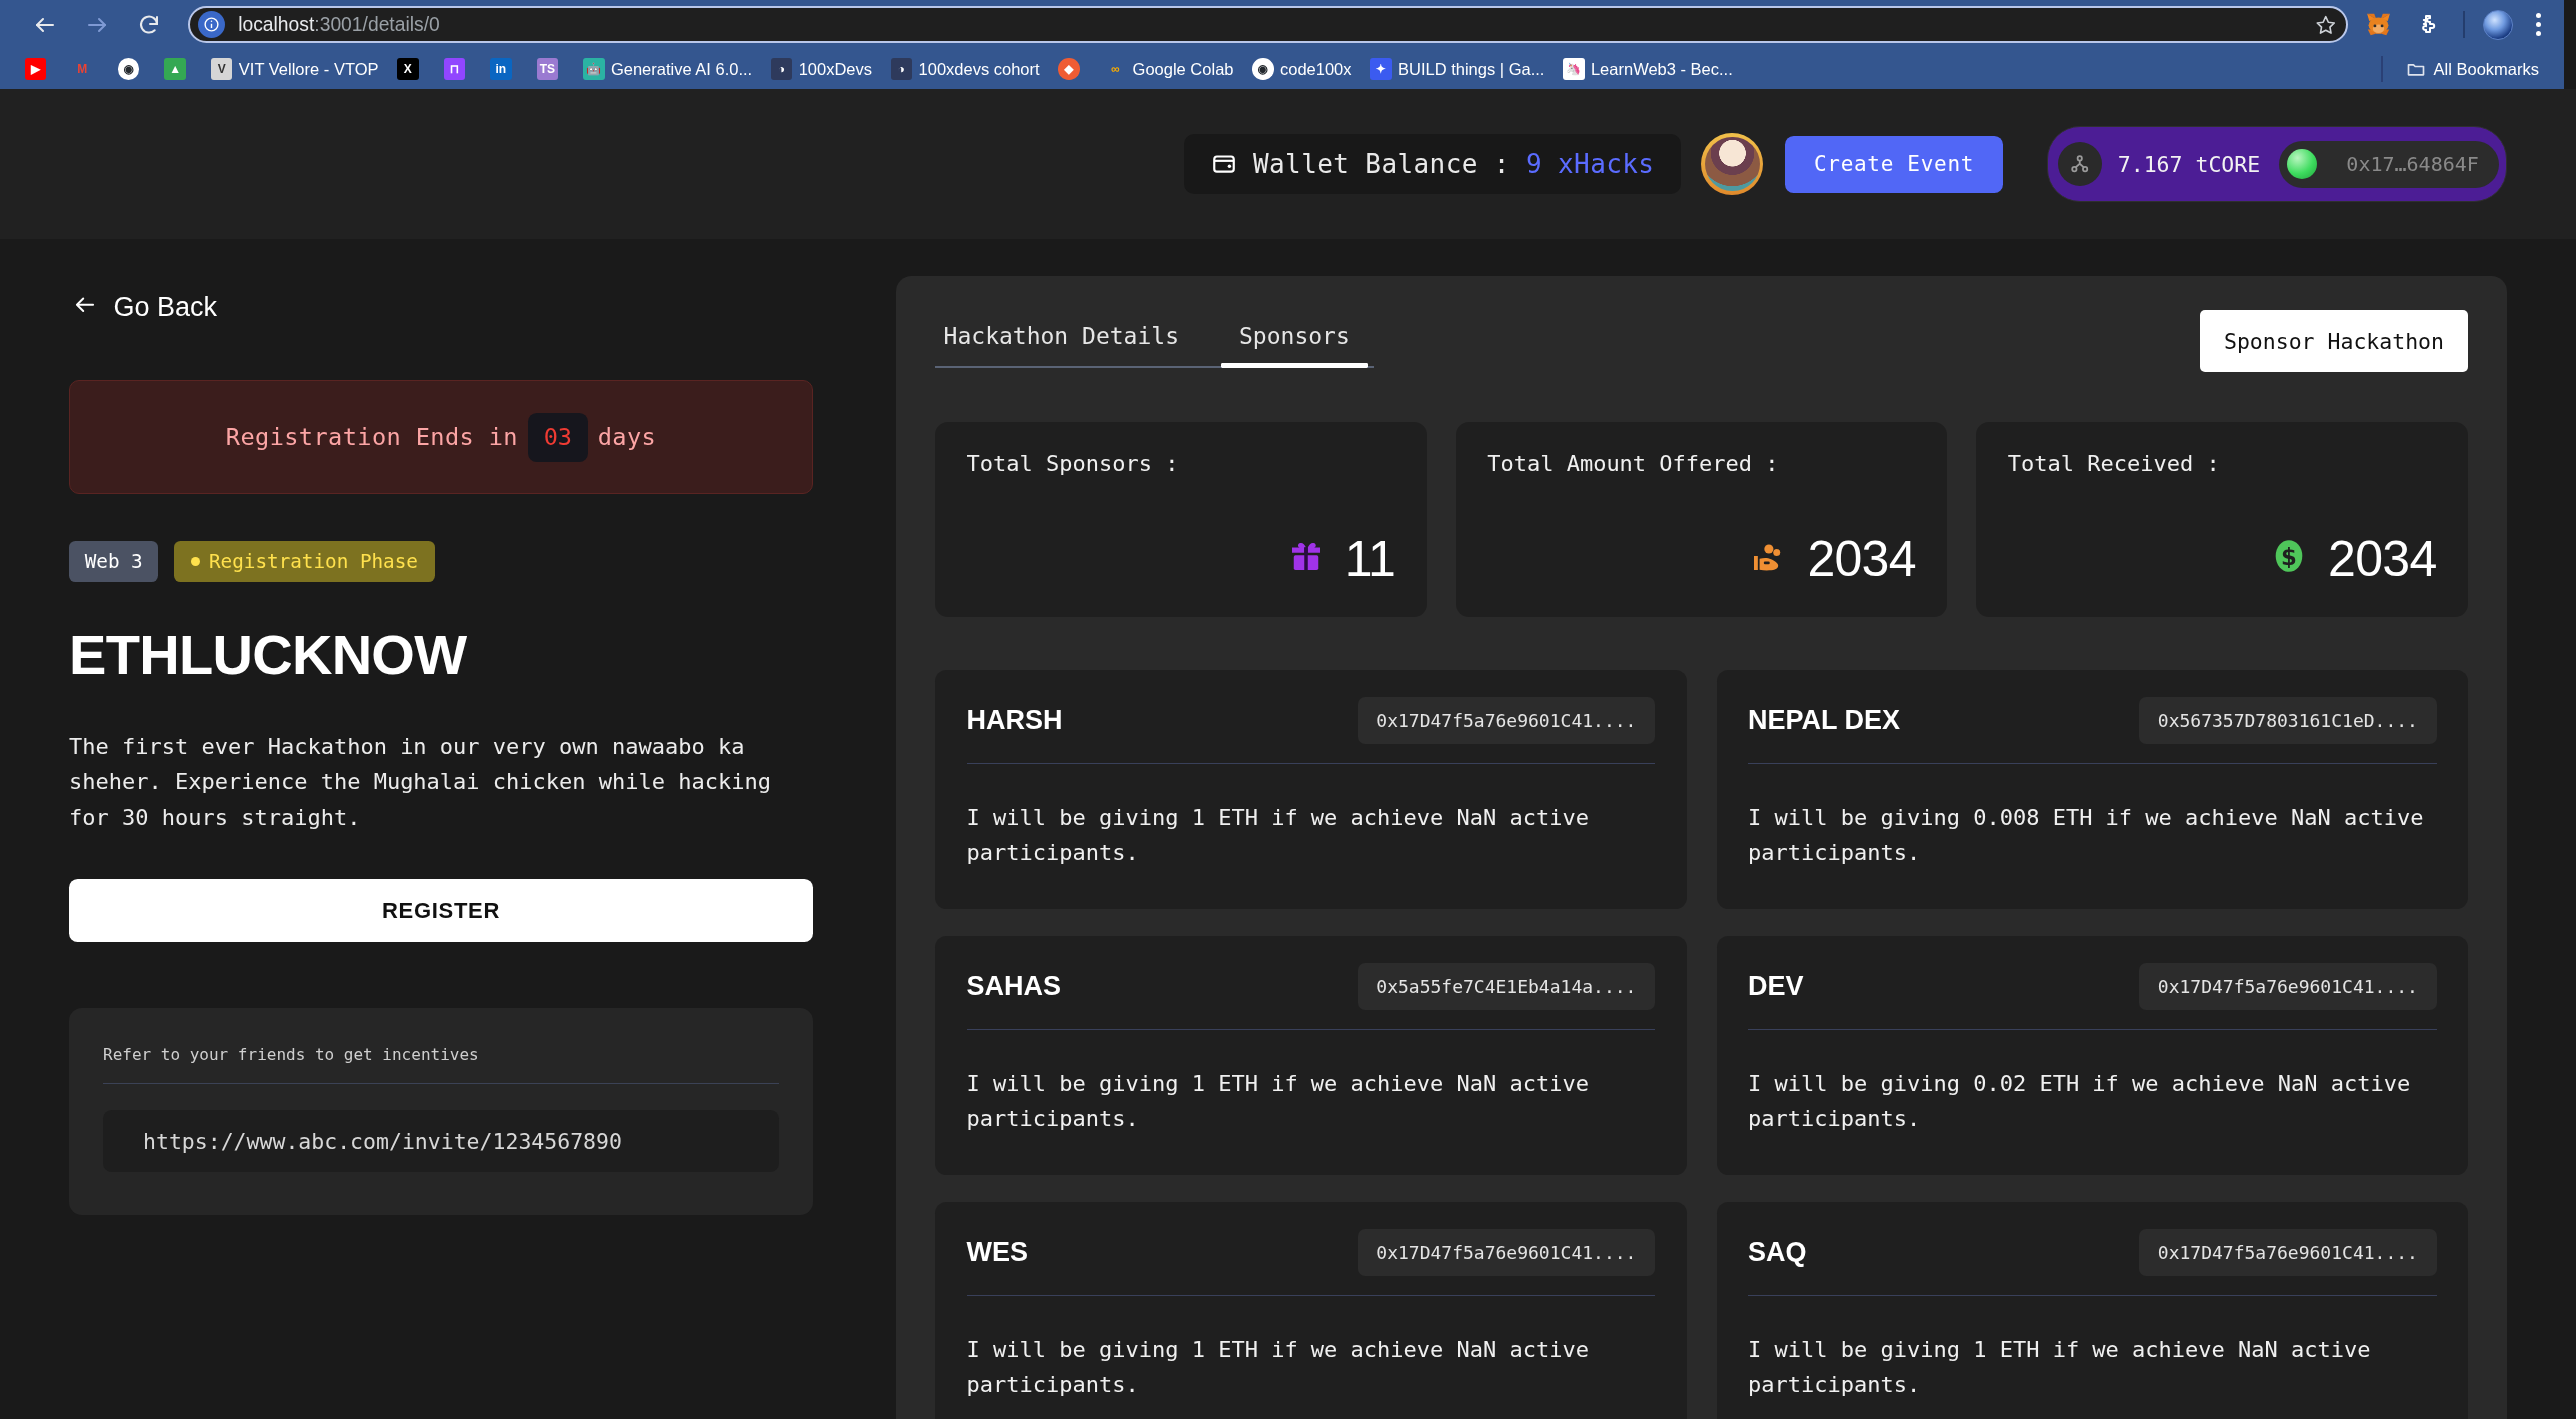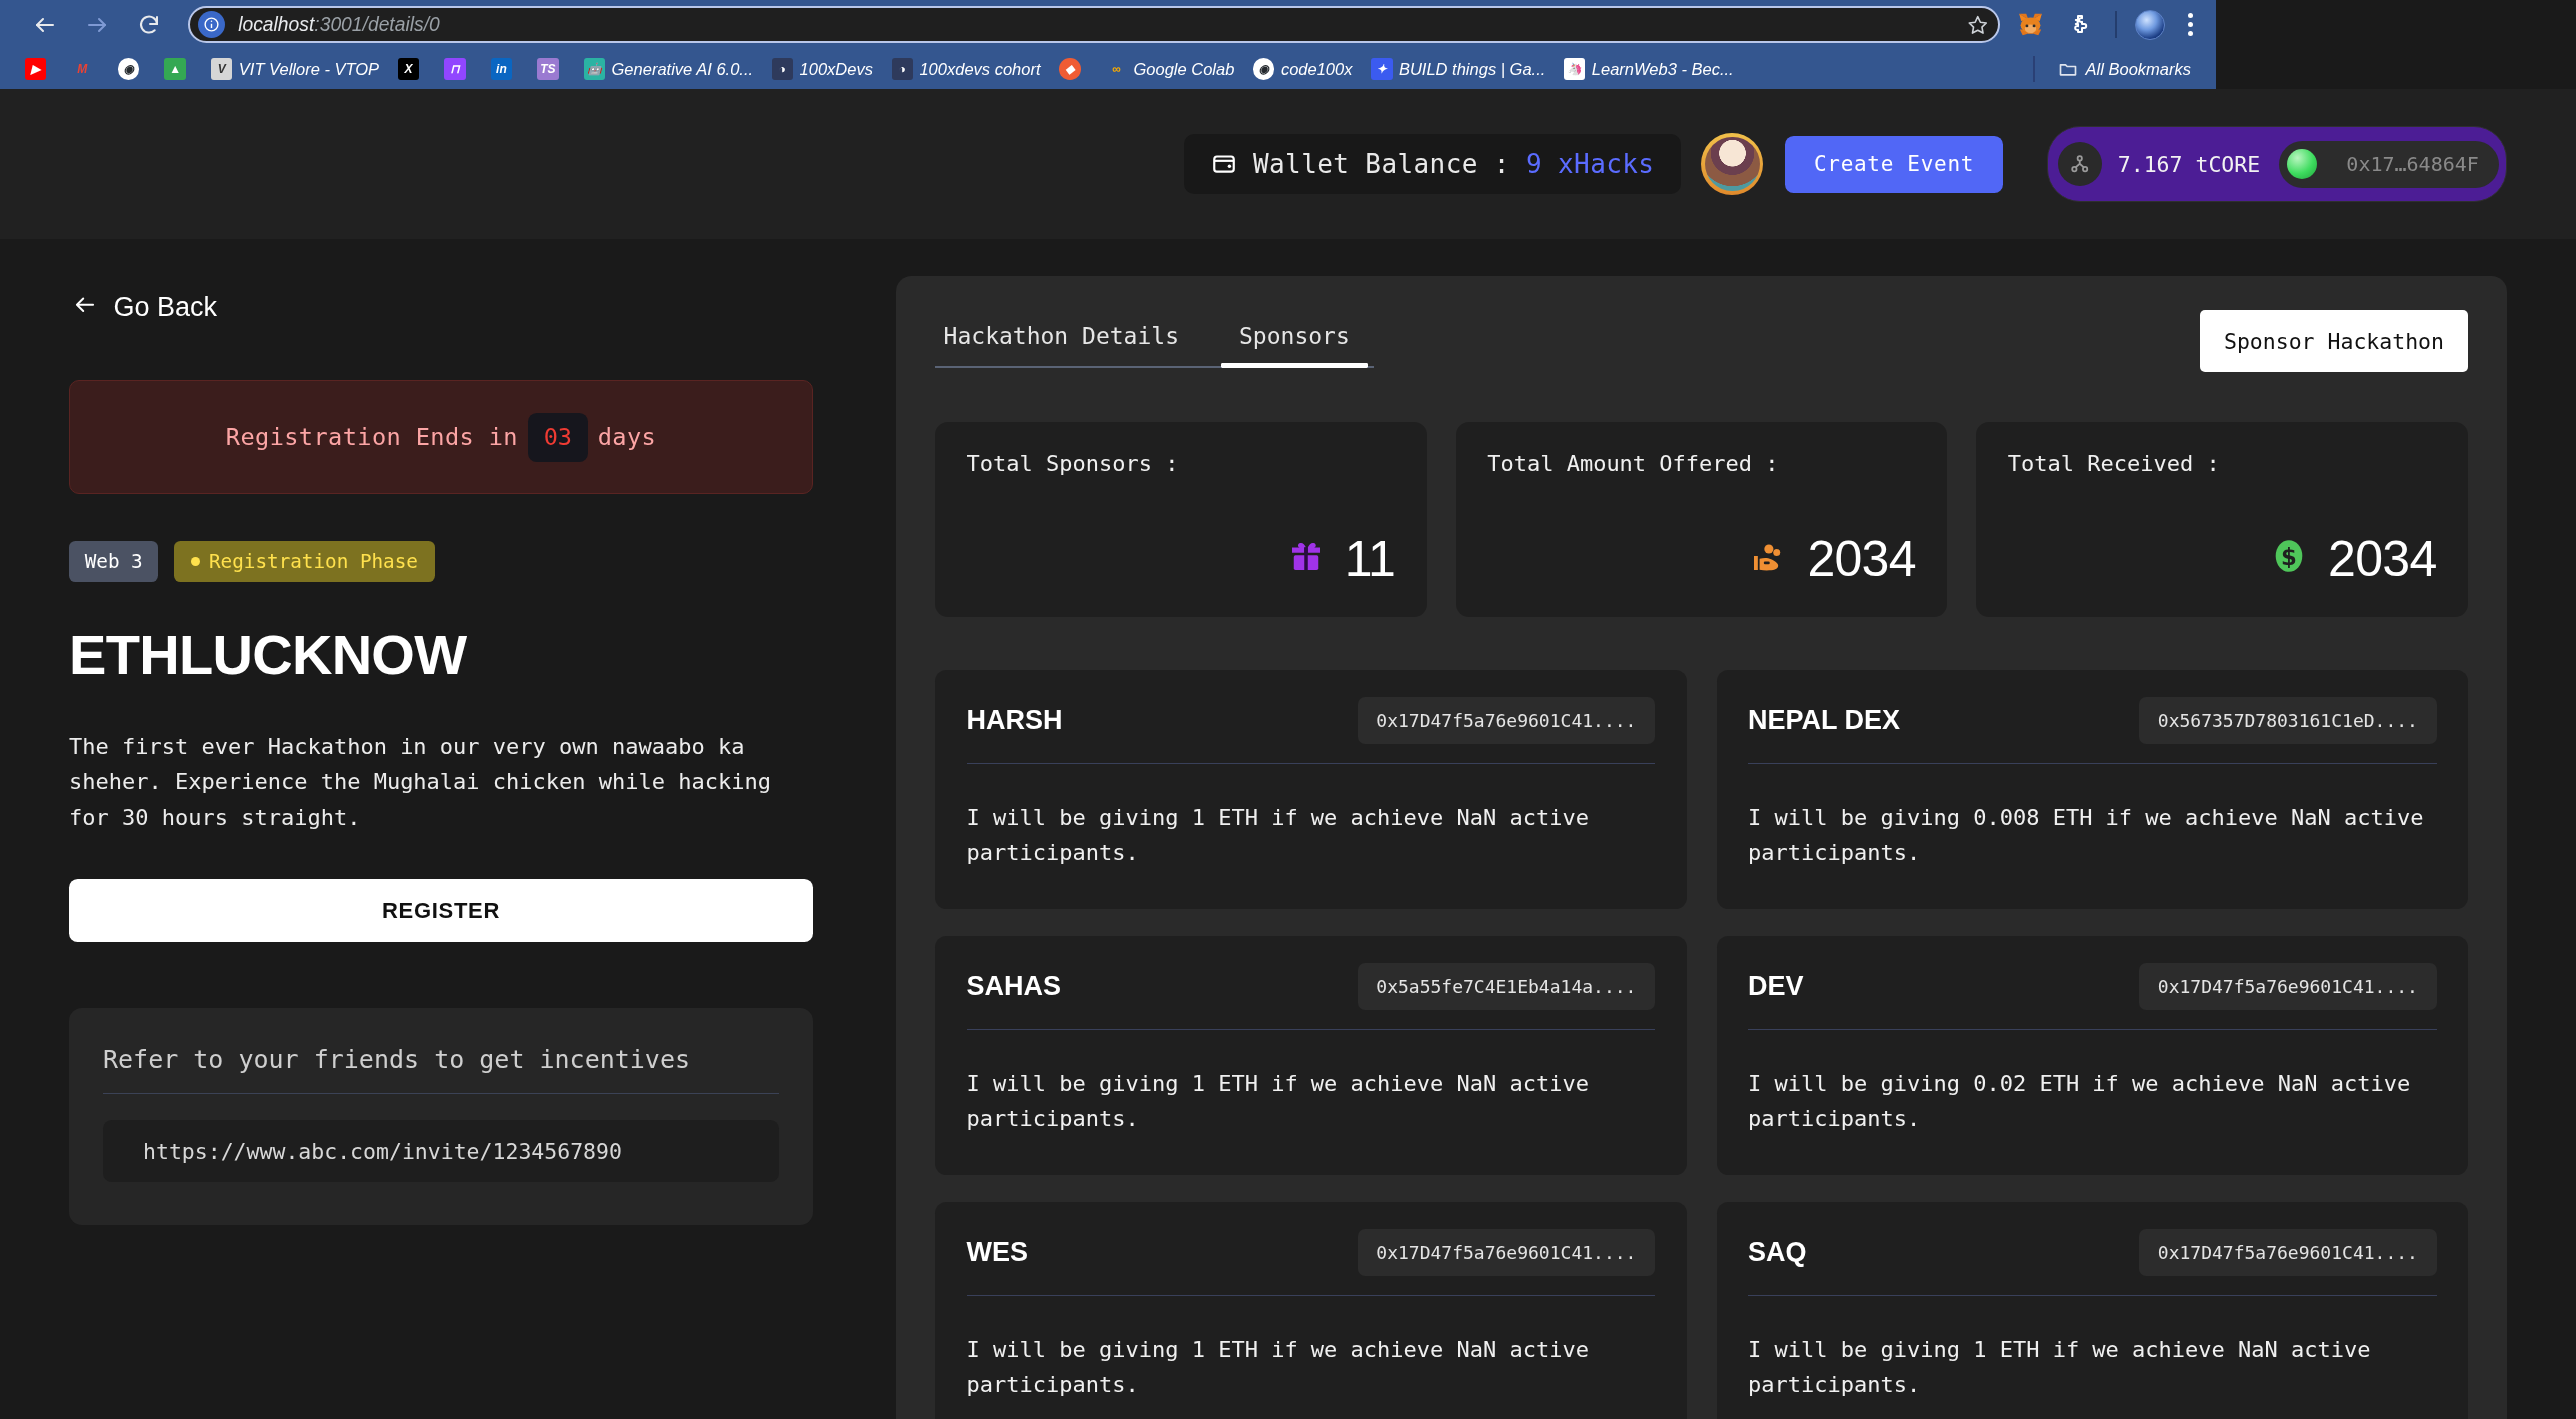--- a/index.html
+++ b/index.html
@@ -4,21 +4,21 @@
 <style>
   * { box-sizing: border-box; margin: 0; padding: 0; }
   html, body { width: 2576px; height: 1420px; overflow: hidden; }
   body {
     background: #1a1a1a;
     font-family: "DejaVu Sans Mono", "Liberation Mono", monospace;
     -webkit-font-smoothing: antialiased;
   }
 
   
-  .browser { width: 2216px; background: #34568f; font-style: italic; }
+  .browser { width: 2564px; background: #34568f; }
   .toolbar { height: 49px; display: flex; align-items: center; padding: 0 18.6px; gap: 0; }
   .navbtn {
     width: 52px; height: 52px; display: flex; align-items: center; justify-content: center;
     color: #e8eaed; flex: 0 0 auto;
   }
   .navbtn svg { display:block; }
   .omnibox {
     flex: 1 1 auto; height: 37px; margin-left: 13px; margin-right: 10px;
     background: #1f1f1f; border-radius: 21.5px; display: flex; align-items: center;
     padding: 0 10px 0 8.6px; border: 2.1px solid #b9c7ea; position: relative;
@@ -130,21 +130,21 @@
 
   .register-btn {
     margin-top: 44px; width: 744px; height: 63px; background: #fff; color: #111;
     border: none; border-radius: 8.6px; font-family: "Liberation Sans", sans-serif;
     font-weight: bold; font-size: 22px; letter-spacing: 0.7px;
   }
 
   .refer-card {
     margin-top: 66px; width: 744px; background: #262626; border-radius: 13px; padding: 37px 34px 43px;
   }
-  .refer-title { font-size: 25px; color: #cfcfcf; padding-bottom: 18.6px; border-bottom: 1.4px solid #3b4256; }
+  .refer-title { font-size: 16px; color: #cfcfcf; padding-bottom: 18.6px; border-bottom: 1.4px solid #3b4256; }
   .refer-link {
     margin-top: 26px; background: #1e1e1e; border-radius: 8.6px; padding: 18.6px 24px 18.6px 40px;
     font-size: 21.5px; color: #d8d8d8;
   }
 
   
   .panel { background: #2a2a2a; border-radius: 15.7px; padding: 34px 39px 0; height: 1216px; }
   .panel-top { display: flex; align-items: flex-start; }
   .tabs { display: flex; align-items: flex-end; gap: 12px; border-bottom: 2.1px solid #5a6375; }
   .tab {

